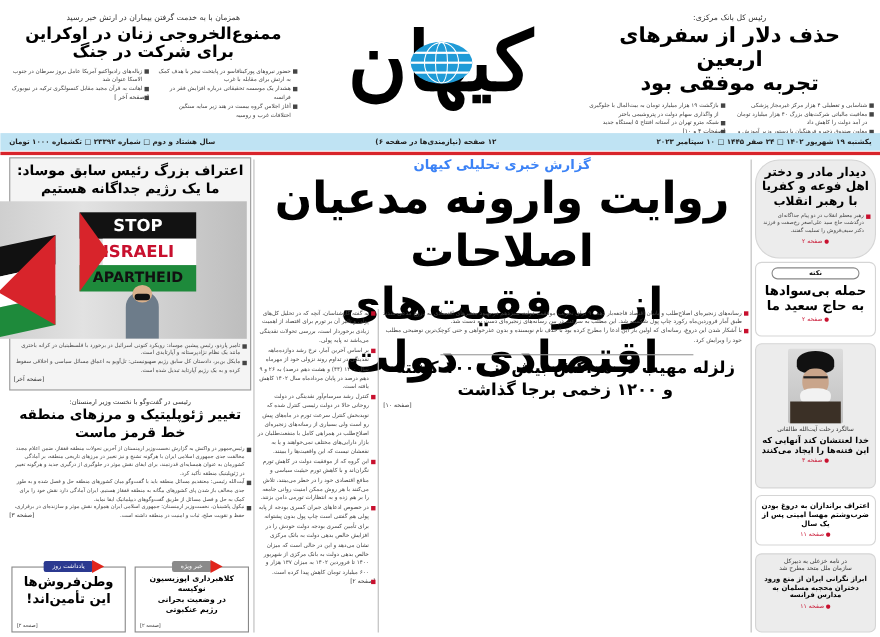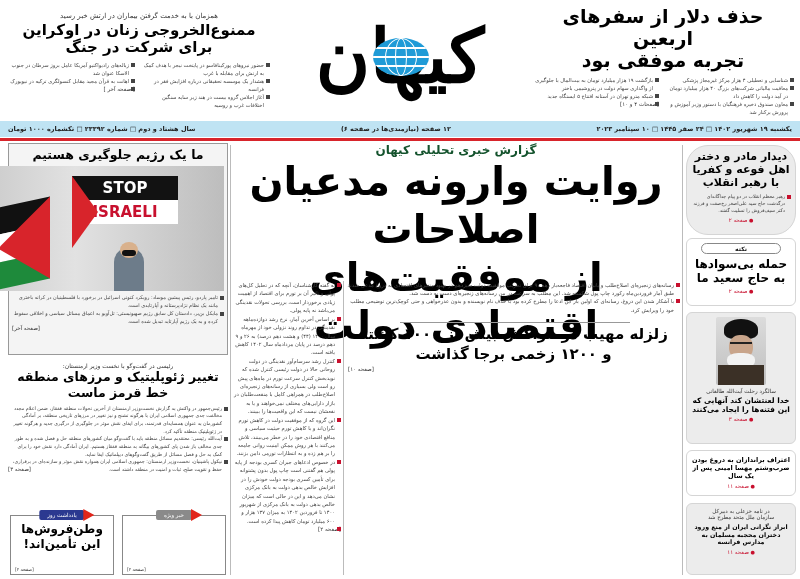--- a/index.html
+++ b/index.html
@@ -67,20 +67,21 @@
   <div class="globe">
     <div class="lat" style="top:9px"></div>
     <div class="lat" style="top:18px"></div>
     <div class="lat" style="top:27px"></div>
     <div class="lon" style="left:12px; width:32px;"></div>
     <div class="lon" style="left:22px; width:12px;"></div>
   </div>
 </div>
 
 <div class="abs" style="left:532px; top:4px; width:262px; height:112px;">
+  <div class="kicker" style="margin-top:8px;">رئیس کل بانک مرکزی:</div>
   <div class="h-big" style="font-size:19px; margin-top:2px;">
     <div>حذف دلار از سفرهای اربعین</div>
     <div>تجربه موفقی بود</div>
   </div>
   <div style="display:flex; gap:8px; margin-top:4px;">
     <ul class="bullets dark" style="flex:1;">
       <li>شناسایی و تعطیلی ۴ هزار مرکز غیرمجاز پزشکی</li>
       <li>معافیت مالیاتی شرکت‌های بزرگ ۴۰ هزار میلیارد تومان در آمد دولت را کاهش داد</li>
       <li>معاون صندوق ذخیره فرهنگیان با دستور وزیر آموزش و پرورش برکنار شد</li>
     </ul>
@@ -152,21 +153,21 @@
   <div class="h" style="font-size:6.3px; margin-top:3px;">
     <div>ابراز نگرانی ایران از منع ورود</div>
     <div>دختران محجبه مسلمان به مدارس فرانسه</div>
   </div>
   <div class="pr" style="margin-top:3px;">صفحه ۱۱</div>
 </div>
 
 <div class="abs divider-v" style="left:682px; top:145px; height:430px;"></div>
 
 <div class="abs" style="left:232px; top:143px; width:448px; height:125px;">
-  <div class="kicker" style="font-size:12px; font-weight:700; color:#14532d;">گزارش خبری تحلیلی کیهان</div>
+  <div class="kicker" style="font-size:12px; font-weight:700; color:#3b82f6;">گزارش خبری تحلیلی کیهان</div>
   <div class="h-big" style="font-size:40px; line-height:1.2; margin-top:0px;">
     <div>روایت وارونه مدعیان اصلاحات</div>
     <div>از موفقیت‌های اقتصادی دولت</div>
   </div>
 </div>
 
 <ul class="abs bullets" style="left:345px; top:281px; width:335px; font-size:5.3px;">
   <li>رسانه‌های زنجیره‌ای اصلاح‌طلب و بانیان اقتصاد فاجعه‌بار دهه ۹۰ برای تخریب موفقیت دولت سیزدهم در بهبود متغیرهای اقتصادی به دروغ مدعی شدند طبق آمار فروردین‌ماه رکورد چاپ پول شکسته شد. این مطلب به سرعت در بین رسانه‌های زنجیره‌ای دست به دست شد.</li>
   <li>با آشکار شدن این دروغ، رسانه‌ای که اولین بار این ادعا را مطرح کرده بود با حذف نام نویسنده و بدون عذرخواهی و حتی کوچک‌ترین توضیحی مطلب خود را ویرایش کرد.</li>
 </ul>
@@ -184,34 +185,36 @@
 <div class="abs" style="left:400px; top:322px; width:230px; height:1px; background:#999;"></div>
 
 <div class="abs h-big" style="left:347px; top:325px; width:333px; font-size:15px; line-height:1.3;text-align:center;">
   <div>زلزله مهیب در مراکش بیش از ۱۰۰۰ کشته</div>
   <div>و ۱۲۰۰ زخمی برجا گذاشت</div>
 </div>
 <div class="abs pageref" style="left:348px; top:366px;">[صفحه ۱۰]</div>
 
 <div class="abs" style="left:8px; top:143px; width:220px; height:212px; border:1px solid #999; background:#f4f4f4; padding:3px;">
   <div class="h-big" style="font-size:12.5px; line-height:1.3;">
-    <div>ما یک رژیم جلوگیری هستیم</div>
+    <div>اعتراف بزرگ رئیس سابق موساد:</div>
+    <div>ما یک رژیم جداگانه هستیم</div>
   </div>
   <div class="photo" style="width:248px; height:125px; margin-top:3px; background:linear-gradient(90deg,#c9c9c9,#e2e2e2 40%,#bdbdbd);">
 
     <div class="flag" style="left:4px; top:38px; width:70px; height:82px; transform:skewY(-12deg);">
       <div style="height:33%; background:#111;"></div>
       <div style="height:34%; background:#fff;"></div>
       <div style="height:33%; background:#1e8a3b;"></div>
       <div style="position:absolute; left:18px; top:0; width:0; height:0; border-right:52px solid #d8242b; border-top:41px solid transparent; border-bottom:41px solid transparent;"></div>
     </div>
 
     <div class="flag" style="left:96px; top:10px; width:106px; height:72px;">
       <div style="height:24px; background:#121212; color:#fff; font-weight:700; font-size:15px; text-align:center; line-height:24px; direction:ltr;">STOP</div>
-      <div style="height:24px; background:#fff; color:#c8102e; font-weight:700; font-size:15px; text-align:center; line-height:24px; direction:ltr;">ISRAELI</div>
+      <div style="height:24px; background:#fff; color:#c8102e; font-weight:700; font-size:15px; line-height:24px; direction:ltr;margin-left:21px;">ISRAELI</div>
+      <div style="height:24px; background:#1e8a3b; color:#111; font-weight:700; font-size:13px; text-align:center; line-height:24px; direction:ltr;">APARTHEID</div>
       <div style="position:absolute; left:0; top:0; width:0; height:0; border-left:26px solid #d8242b; border-top:36px solid transparent; border-bottom:36px solid transparent;"></div>
     </div>
 
     <div class="flag" style="left:138px; top:82px; width:30px; height:43px; background:#6d7c8a; border-radius:14px 14px 0 0;"></div>
     <div class="flag" style="left:144px; top:76px; width:18px; height:16px; background:#d9b18c; border-radius:50%;"></div>
     <div class="flag" style="left:146px; top:84px; width:14px; height:6px; background:#111; border-radius:3px;"></div>
   </div>
   <ul class="bullets dark" style="margin-top:3px; font-size:5px;">
     <li>تامیر پاردو، رئیس پیشین موساد: رویکرد کنونی اسرائیل در برخورد با فلسطینیان در کرانه باختری مانند یک نظام نژادپرستانه و آپارتایدی است.</li>
     <li>مایکل بن‌یر، دادستان کل سابق رژیم صهیونیستی: تل‌آویو به اعماق مسائل سیاسی و اخلاقی سقوط کرده و به یک رژیم آپارتاید تبدیل شده است.</li>
@@ -228,20 +231,25 @@
   <ul class="bullets dark" style="margin-top:3px; font-size:4.8px; line-height:1.6;">
     <li>رئیس‌جمهور در واکنش به گزارش نخست‌وزیر ارمنستان از آخرین تحولات منطقه قفقاز، ضمن اعلام مجدد مخالفت جدی جمهوری اسلامی ایران با هرگونه تشنج و نیز تغییر در مرزهای تاریخی منطقه، بر آمادگی کشورمان به عنوان همسایه‌ای قدرتمند، برای ایفای نقش موثر در جلوگیری از درگیری جدید و هرگونه تغییر در ژئوپلیتیک منطقه تأکید کرد.</li>
     <li>آیت‌الله رئیسی: معتقدیم مسائل منطقه باید با گفت‌وگو میان کشورهای منطقه حل و فصل شده و به طور جدی مخالف باز شدن پای کشورهای بیگانه به منطقه قفقاز هستیم. ایران آمادگی دارد نقش خود را برای کمک به حل و فصل مسائل از طریق گفت‌وگوهای دیپلماتیک ایفا نماید.</li>
     <li>نیکول پاشینیان، نخست‌وزیر ارمنستان: جمهوری اسلامی ایران همواره نقش موثر و سازنده‌ای در برقراری، حفظ و تقویت صلح، ثبات و امنیت در منطقه داشته است.</li>
   </ul>
   <div class="pageref" style="text-align:left; margin-top:-8px;"><span>[صفحه ۳]</span></div>
 </div>
 
 <div class="abs tagbox" style="left:122px; top:515px; width:104px; height:60px;">
   <div class="tag" style="background:#8a8a8a;">خبر ویژه</div>
+  <div class="h-big" style="font-size:7px; line-height:1.35; margin-top:6px;">
+    <div>کلاهبرداری اپوزیسیون نوکیسه</div>
+    <div>در وضعیت بحرانی</div>
+    <div>رژیم عنکبوتی</div>
+  </div>
   <div class="pageref" style="position:absolute; left:4px; bottom:2px; font-size:4.5px;"><span>[صفحه ۲]</span></div>
 </div>
 
 <div class="abs tagbox" style="left:10px; top:515px; width:104px; height:60px;">
   <div class="tag" style="background:#2b3990;">یادداشت روز</div>
   <div class="h-big" style="font-size:12px; line-height:1.25; margin-top:6px;">
     <div>وطن‌فروش‌ها</div>
     <div>این تأمین‌اند!</div>
   </div>
   <div class="pageref" style="position:absolute; left:4px; bottom:2px; font-size:4.5px;"><span>[صفحه ۲]</span></div>

